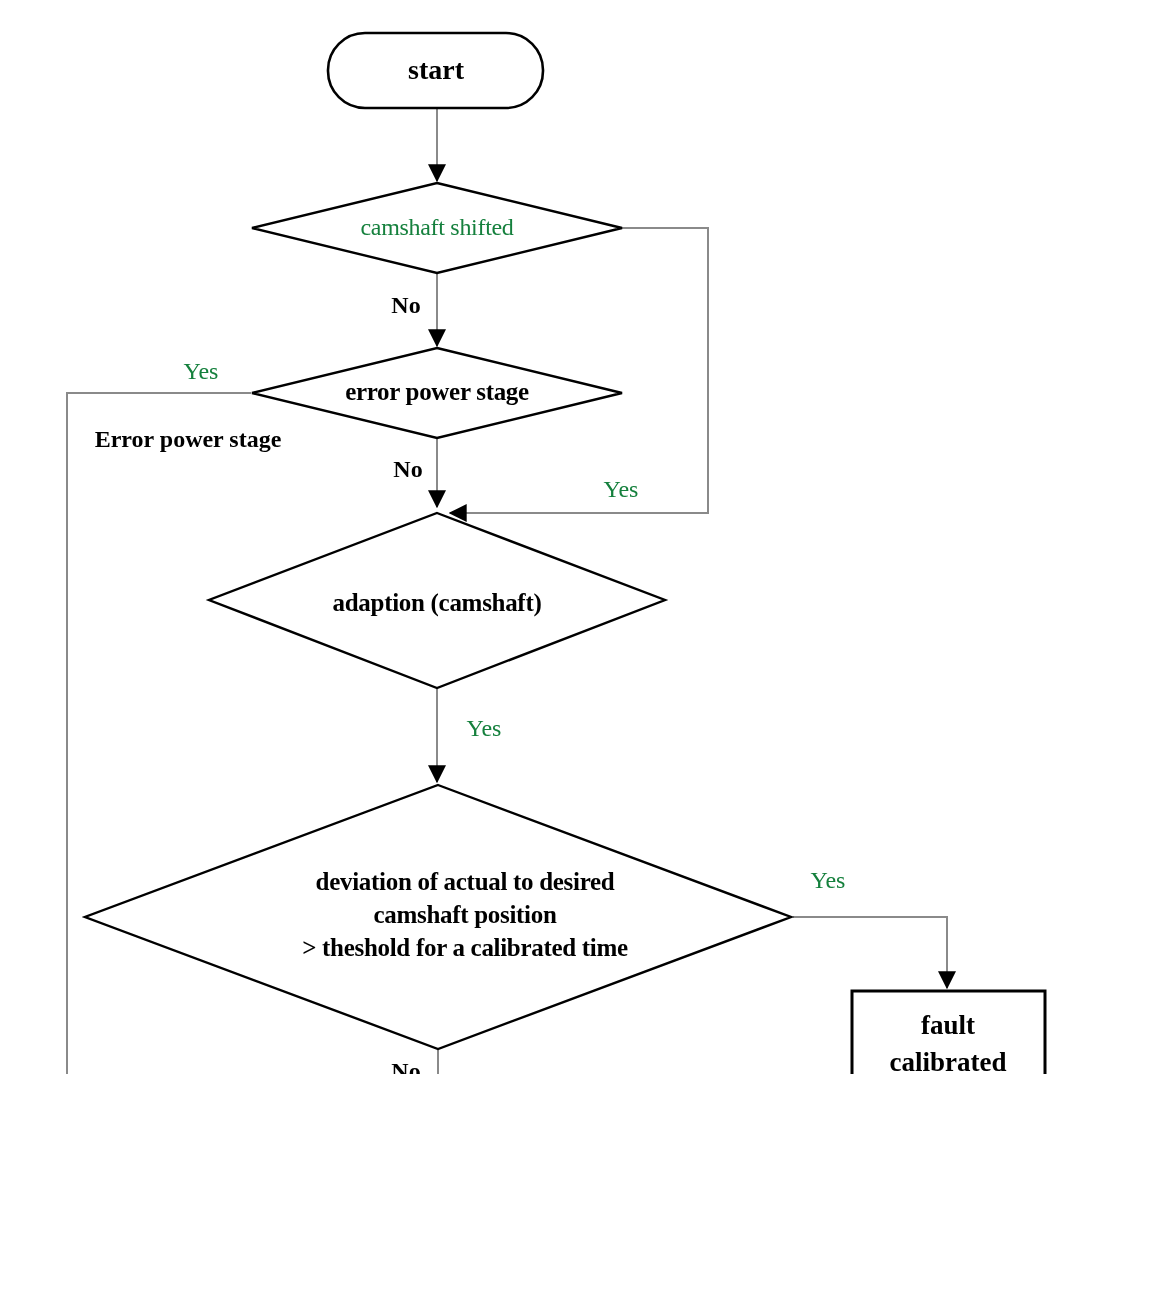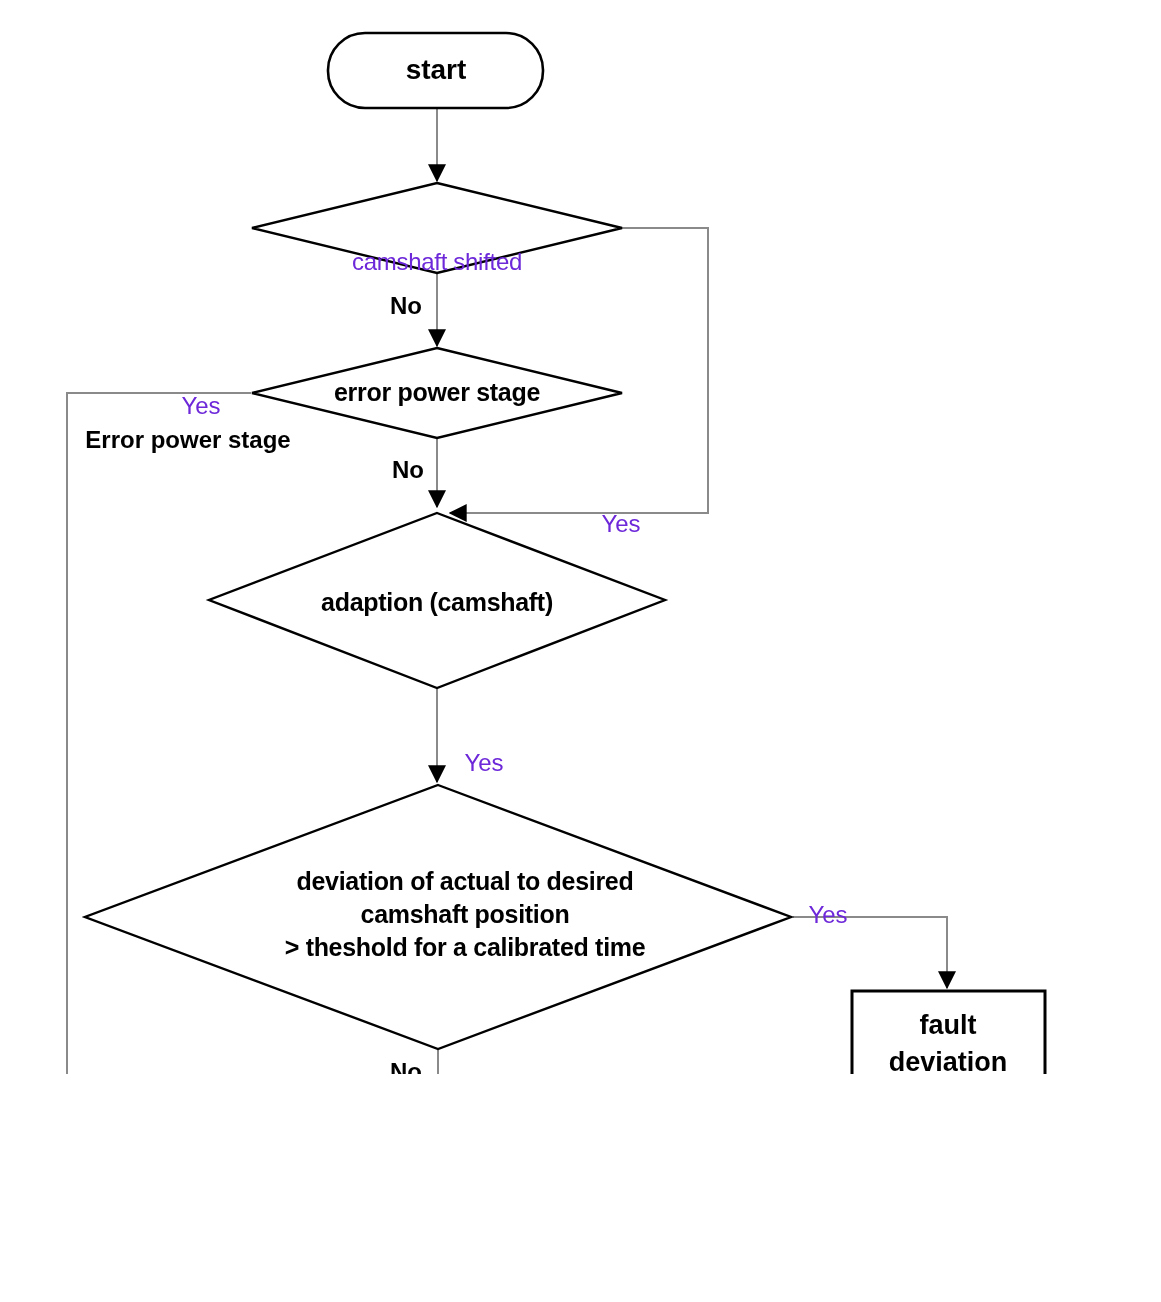--- a/index.html
+++ b/index.html
@@ -1,37 +1,37 @@
 <!DOCTYPE html>
 <html><head>
 <meta charset="utf-8">
 <style>
   html, body { margin: 0; padding: 0; background: #ffffff; }
   .stage {
     position: relative;
     width: 1161px;
     height: 1074px;
     background: #ffffff;
-    font-family: Liberation Sans, sans-serif;
+    font-family: Liberation Serif, serif;
     overflow: hidden;
   }
   .stage svg { position: absolute; left: 0; top: 0; }
   .lbl {
     position: absolute;
     transform: translate(-50%, -50%);
     white-space: nowrap;
     color: #000000;
     font-weight: bold;
     text-align: center;
     line-height: 1.3;
   }
   .lbl.big   { font-size: 28px; }
   .lbl.node  { font-size: 25px; letter-spacing: -0.3px; }
   .lbl.edge  { font-size: 24px; margin-top: 8px; }
-  .lbl.muted { color: #6d28d9; font-weight: normal; font-size: 24px; margin-top: 34px; }
+  .lbl.muted { color: #15803d; font-weight: normal; font-size: 24px; }
   .lbl.multi { line-height: 33px; }
   .lbl.fault { font-size: 27px; line-height: 37px; }
   .lbl.mil   { font-size: 33px; letter-spacing: 1px; }
 </style>
 </head>
 <body>
 
 <div class="stage">
 
   <svg width="1161" height="1302" viewBox="0 0 1161 1302">
@@ -92,20 +92,20 @@
     <div>camshaft position</div>
     <div>&gt; theshold for a calibrated time</div>
   </div>
 
   <div class="lbl muted" style="left:828px; top:881px;">Yes</div>
 
   <div class="lbl edge" style="left:406px; top:1064px;">No</div>
 
   <div class="lbl fault" style="left:948px; top:1044px;">
     <div>fault</div>
-    <div>deviation</div>
+    <div>calibrated</div>
   </div>
 
   <div class="lbl mil" style="left:840px; top:1171px;">MIL</div>
 
   <div class="lbl big" style="left:439px; top:1179px;">End</div>
 
 </div>
 
 </body></html>

